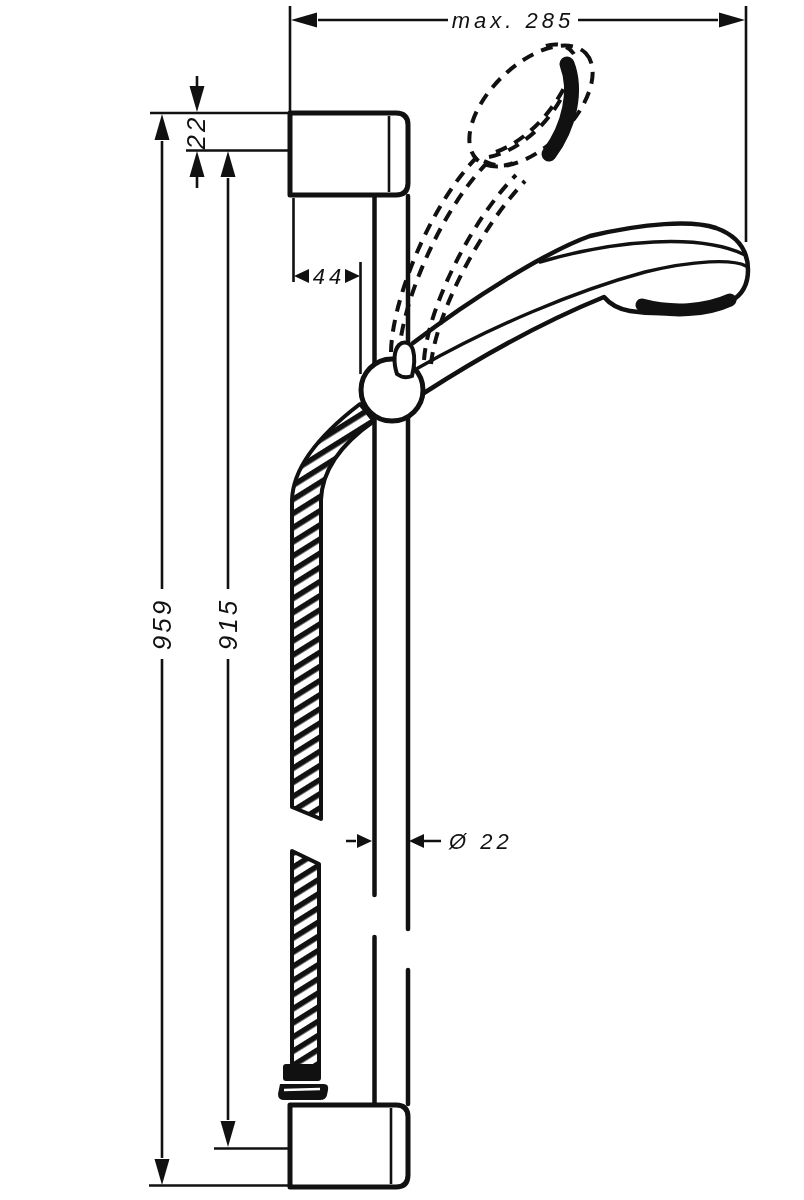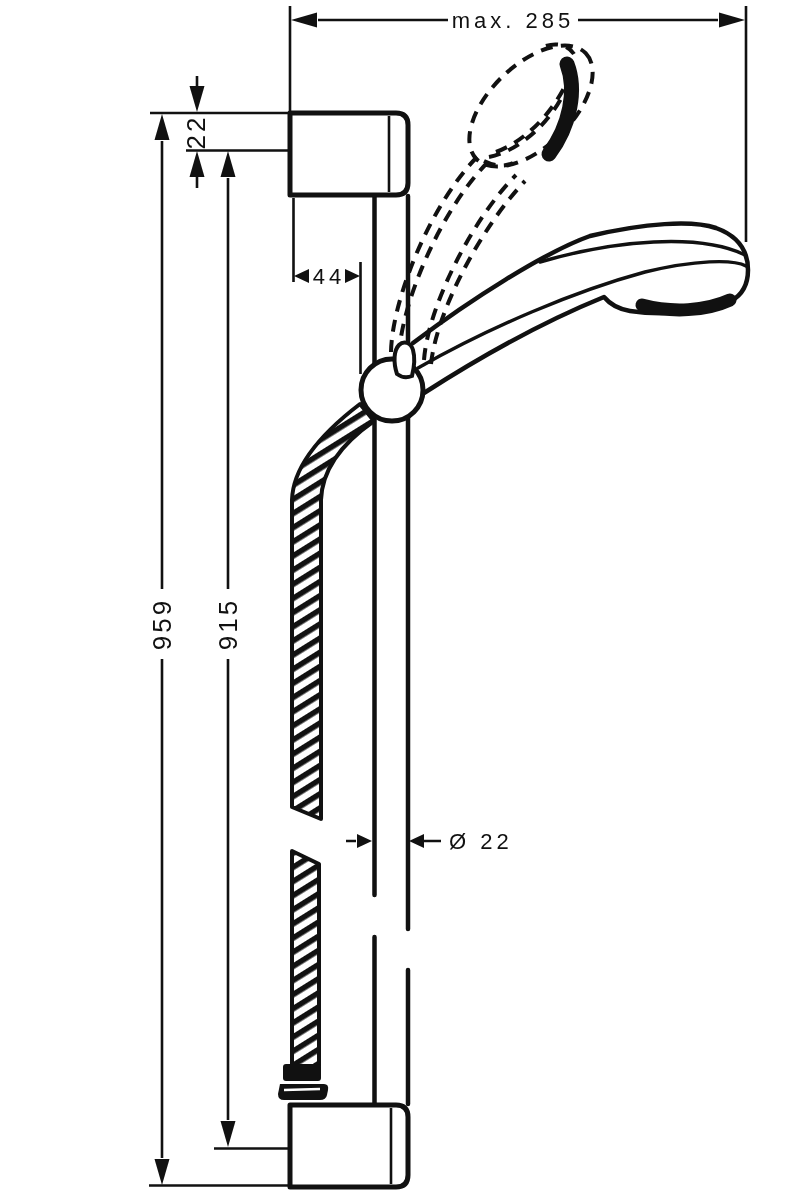--- a/index.html
+++ b/index.html
@@ -1,16 +1,16 @@
 <!DOCTYPE html>
 <html><head>
 <meta charset="utf-8">
 <style>
   html,body{margin:0;padding:0;background:#ffffff;}
-  .stage{width:747px;height:1200px;position:relative;background:#fff;margin:0;}
+  .stage{width:747px;height:1200px;position:relative;background:#fff;margin:0;font-style:italic;}
   svg{display:block;}
   svg text{
     font-family:"Liberation Sans","DejaVu Sans",sans-serif;
     fill:#111111;
   }
   .dim-text{font-size:22px;letter-spacing:4px;}
   .dim-text-rot{font-size:26px;letter-spacing:3px;}
   .dl{stroke:#111111;stroke-width:2.6;fill:none;}
   .arrow{fill:#111111;stroke:none;}
   .draw{stroke:#111111;stroke-width:4.5;fill:none;stroke-linecap:round;stroke-linejoin:round;}

